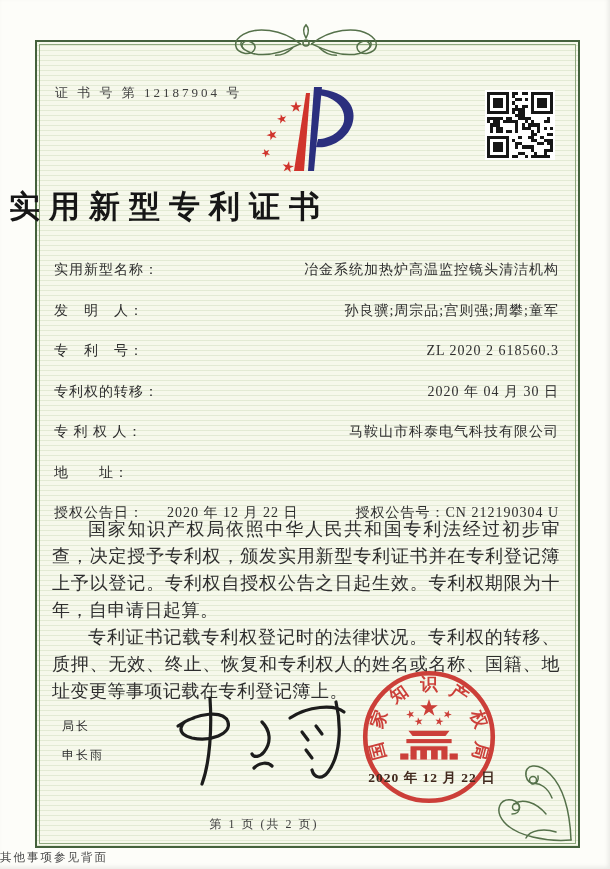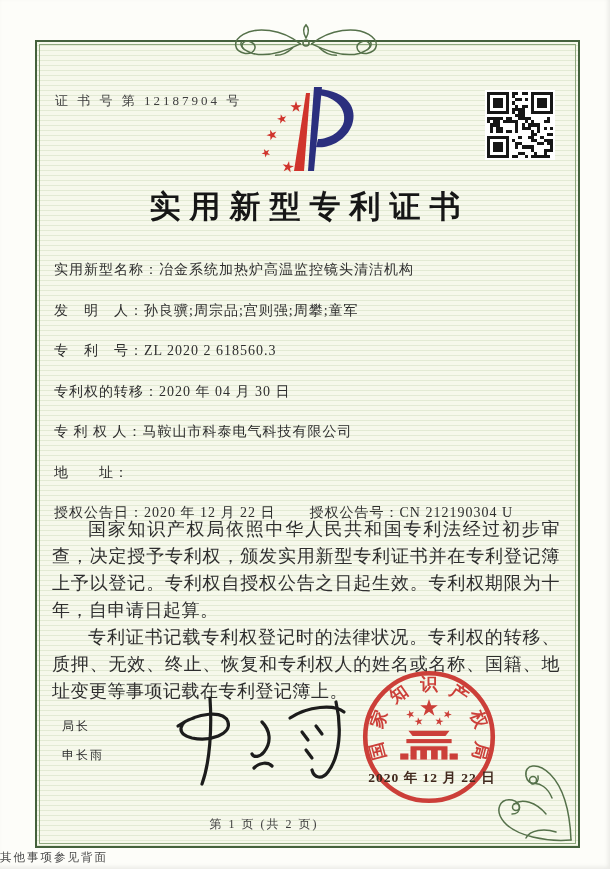--- a/index.html
+++ b/index.html
@@ -15,37 +15,37 @@
     border:2px solid #44613c;background:#f6f8eb;
     background-image:repeating-linear-gradient(0deg,
       rgba(148,178,118,.20) 0px, rgba(148,178,118,.20) 1px,
       transparent 1px, transparent 5px);
   }
   .frame-inner{
     position:absolute;left:2px;top:2px;right:2px;bottom:2px;
     border:1px solid #8fa87e;pointer-events:none;
   }
   .cert-no{
-    position:absolute;left:55px;top:92px;
+    position:absolute;left:55px;top:84px;
     font-size:13px;letter-spacing:3px;color:#3f3f3f;
   }
   .logo{position:absolute;left:252px;top:83px;width:116px;height:92px;}
   .qr{
     position:absolute;left:485px;top:90px;width:70px;height:70px;
     background:#fff;padding:2px;box-sizing:border-box;
   }
   .qr svg{width:100%;height:100%;display:block;}
   .title{
-    position:absolute;left:0;top:186px;width:610px;text-align:center;
+    position:absolute;left:0;top:186px;width:610px;text-align:left;
     font-size:31px;font-weight:700;color:#161616;letter-spacing:9px;
     text-indent:9px;
   }
   .fields{position:absolute;left:54px;top:259px;width:505px;}
   .f-row{display:flex;align-items:flex-start;margin-bottom:19.5px;
-    font-size:14px;color:#2e2e2e;letter-spacing:1px;line-height:21px;}
+    font-size:14px;color:#2e2e2e;letter-spacing:1px;line-height:21px;justify-content:space-between;}
   .f-label{flex:0 0 auto;white-space:pre;}
   .f-value{white-space:pre;}
   .pair2{margin-left:34px;display:flex;}
   .paras{position:absolute;left:52px;top:516px;width:508px;}
   .paras p{
     margin:0;font-size:18px;line-height:27px;color:#2e2e2e;
     text-indent:2em;text-align:justify;letter-spacing:.5px;
   }
   .signer{position:absolute;left:62px;top:718px;font-size:12px;color:#2b2b2b;letter-spacing:2px;}
   .signer div{margin-bottom:12px;}

